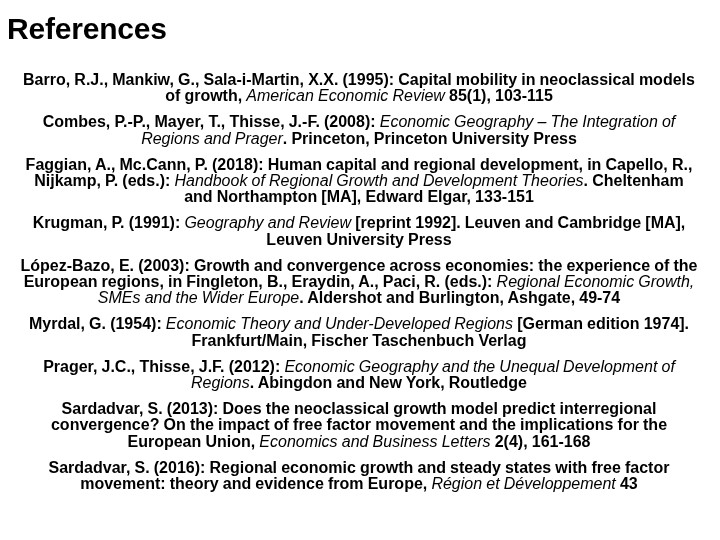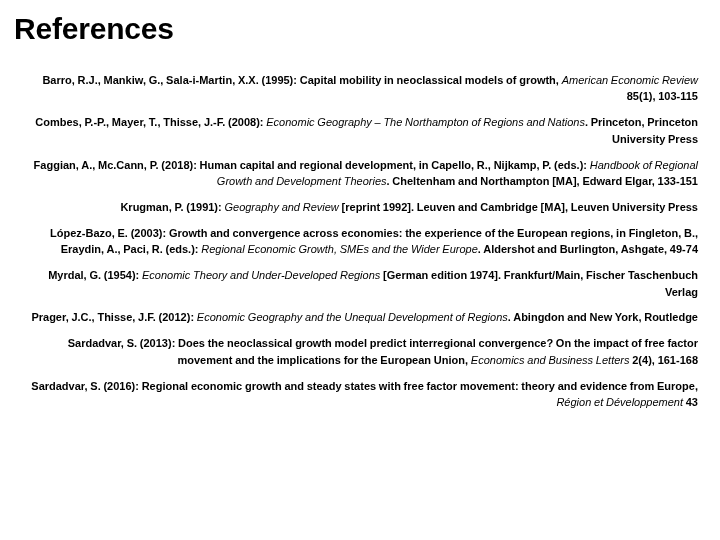--- a/index.html
+++ b/index.html
@@ -15,41 +15,41 @@
     color: #000000;
     position: relative;
   }
   #slide {
     position: absolute;
     inset: 0;
     background: #ffffff;
   }
   #slide-title {
     position: absolute;
-    left: 14px;
+    left: 7px;
     top: 10px;
     font-size: 30px;
     font-weight: bold;
     letter-spacing: -0.2px;
     line-height: 38px;
     color: #000000;
     white-space: nowrap;
   }
   #reference-list {
     position: absolute;
     left: 20px;
     top: 72px;
     width: 678px;
   }
   .reference-entry {
-    font-size: 11px;
+    font-size: 16px;
     font-weight: bold;
     line-height: 16.4px;
     margin-bottom: 9.5px;
-    text-align: right;
+    text-align: center;
     word-spacing: -0.3px;
   }
   .reference-entry:last-child {
     margin-bottom: 8px;
   }
   .reference-entry i {
     font-style: italic;
     font-weight: normal;
   }
   #page-number {
@@ -65,21 +65,21 @@
 </style>
 </head>
 <body>
 
 <div id="slide">
 
   <div id="slide-title">References</div>
 
   <div id="reference-list">
       <div class="reference-entry"><span>Barro, R.J., Mankiw, G., Sala-i-Martin, X.X. (1995): Capital mobility in neoclassical models of growth, </span><i>American Economic Review</i><span> 85(1), 103-115</span></div>
-      <div class="reference-entry"><span>Combes, P.-P., Mayer, T., Thisse, J.-F. (2008): </span><i>Economic Geography – The Northampton of Regions and Nations</i><span>. Princeton, Princeton University Press</span></div>
+      <div class="reference-entry"><span>Combes, P.-P., Mayer, T., Thisse, J.-F. (2008): </span><i>Economic Geography – The Integration of Regions and Prager</i><span>. Princeton, Princeton University Press</span></div>
       <div class="reference-entry"><span>Faggian, A., Mc.Cann, P. (2018): Human capital and regional development, in Capello, R., Nijkamp, P. (eds.): </span><i>Handbook of Regional Growth and Development Theories</i><span>. Cheltenham and Northampton [MA], Edward Elgar, 133-151</span></div>
       <div class="reference-entry"><span>Krugman, P. (1991): </span><i>Geography and Review</i><span> [reprint 1992]. Leuven and Cambridge [MA], Leuven University Press</span></div>
       <div class="reference-entry"><span>López-Bazo, E. (2003): Growth and convergence across economies: the experience of the European regions, in Fingleton, B., Eraydin, A., Paci, R. (eds.): </span><i>Regional Economic Growth, SMEs and the Wider Europe</i><span>. Aldershot and Burlington, Ashgate, 49-74</span></div>
       <div class="reference-entry"><span>Myrdal, G. (1954): </span><i>Economic Theory and Under-Developed Regions</i><span> [German edition 1974]. Frankfurt/Main, Fischer Taschenbuch Verlag</span></div>
       <div class="reference-entry"><span>Prager, J.C., Thisse, J.F. (2012): </span><i>Economic Geography and the Unequal Development of Regions</i><span>. Abingdon and New York, Routledge</span></div>
       <div class="reference-entry"><span>Sardadvar, S. (2013): Does the neoclassical growth model predict interregional convergence? On the impact of free factor movement and the implications for the European Union, </span><i>Economics and Business Letters</i><span> 2(4), 161-168</span></div>
       <div class="reference-entry"><span>Sardadvar, S. (2016): Regional economic growth and steady states with free factor movement: theory and evidence from Europe, </span><i>Région et Développement</i><span> 43</span></div>
     </div>
 
   <div id="page-number">25</div>

